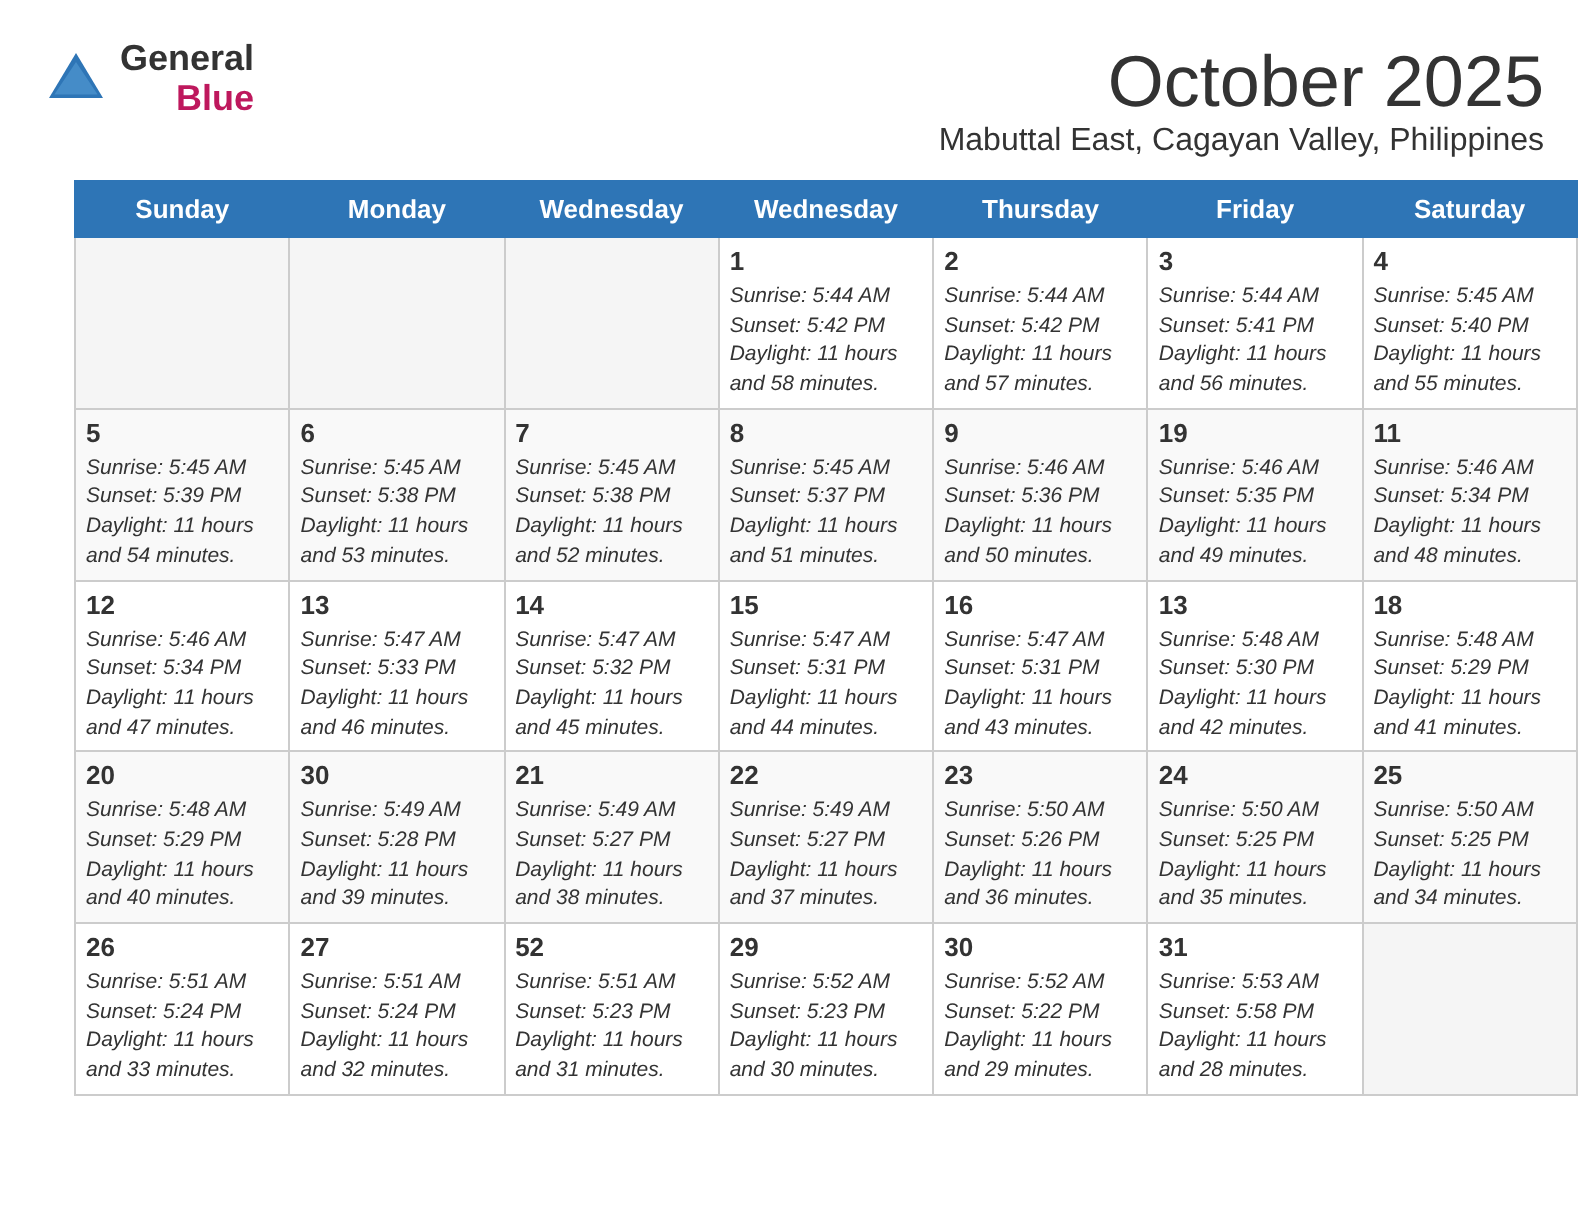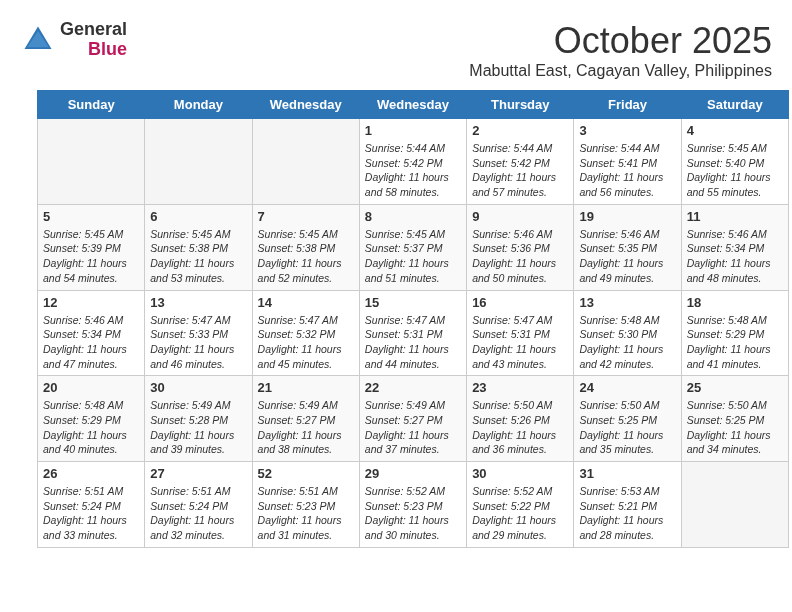--- a/index.html
+++ b/index.html
@@ -339,20 +339,20 @@
         <td>
           <div class="day-number">30</div>
           <div class="day-info" style="white-space: pre-line;">Sunrise: 5:52 AM
 Sunset: 5:22 PM
 Daylight: 11 hours
 and 29 minutes.</div>
         </td>
         <td>
           <div class="day-number">31</div>
           <div class="day-info" style="white-space: pre-line;">Sunrise: 5:53 AM
-Sunset: 5:21 PM
+Sunset: 5:58 PM
 Daylight: 11 hours
 and 28 minutes.</div>
         </td>
         <td class="empty"></td>
       </tr>
     </tbody>
 </table>
 
 </body></html>

